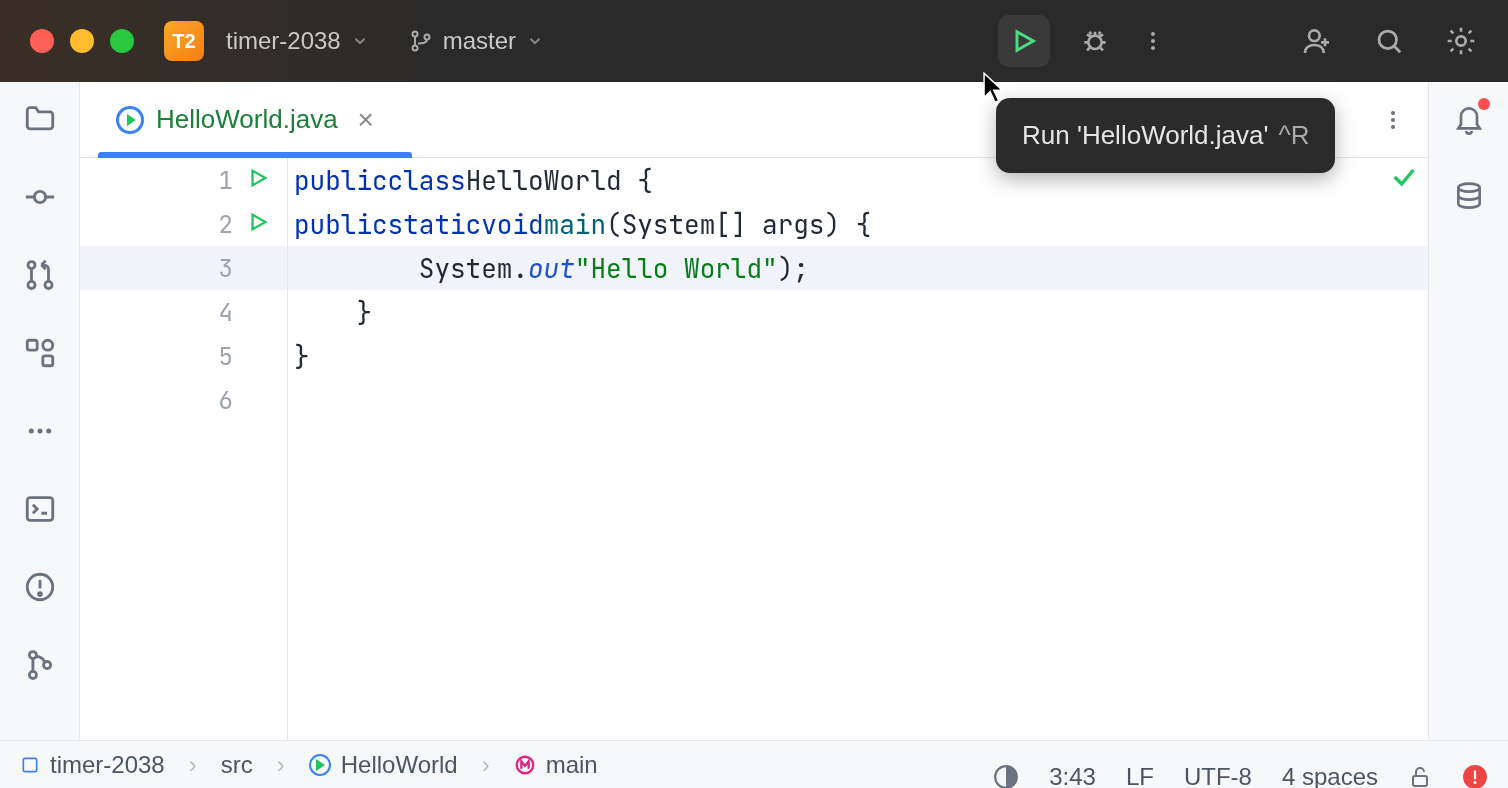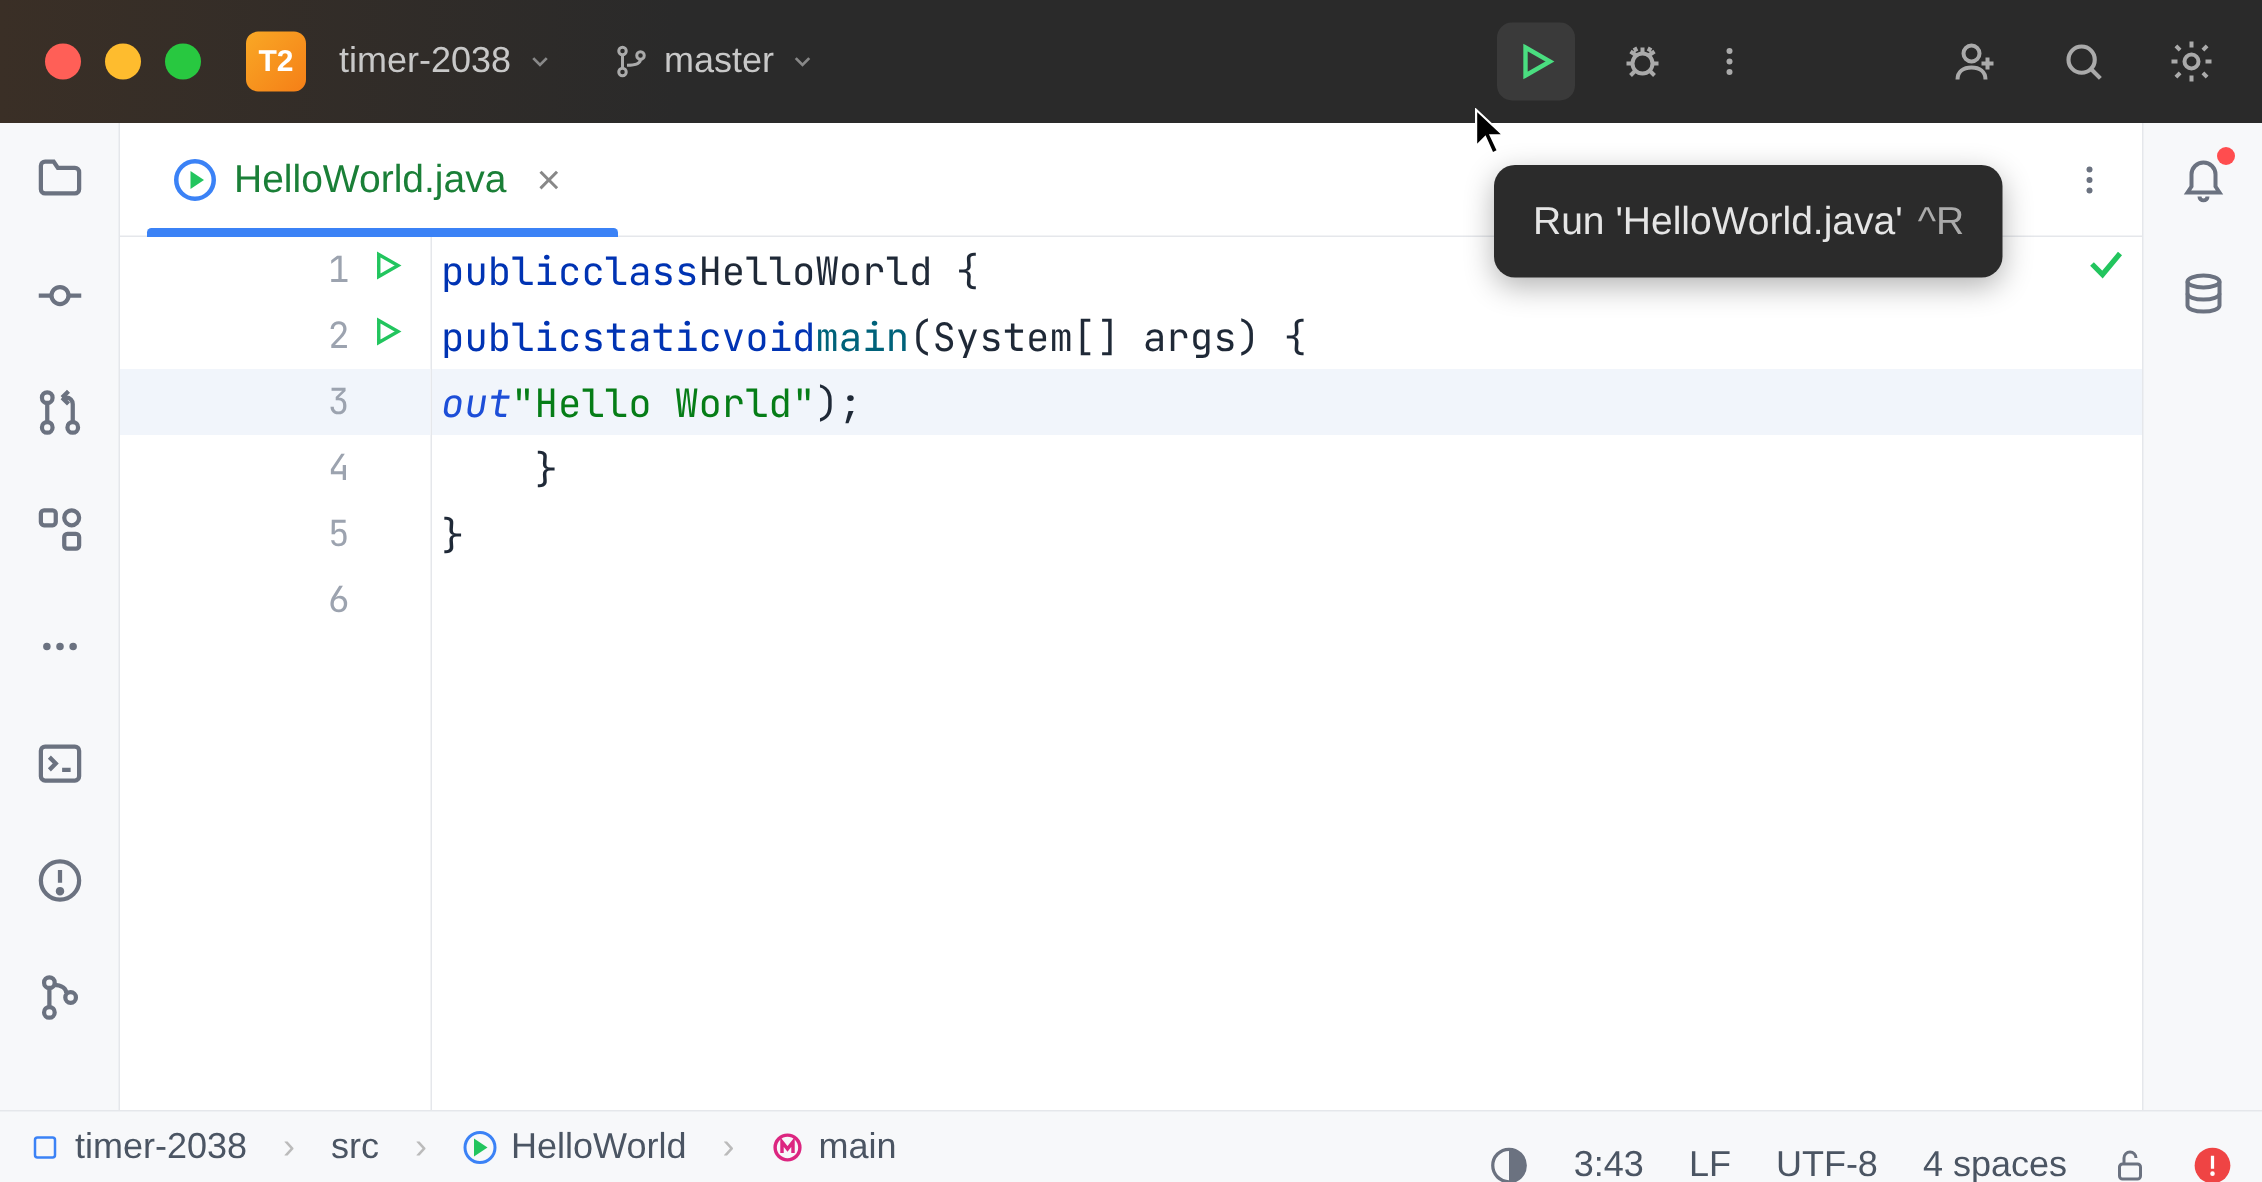--- a/index.html
+++ b/index.html
@@ -77,21 +77,21 @@
 .run-tri { color:#22c55e; }
 .code { flex:1; }
 .cline { height:44px; display:flex; align-items:center; white-space:pre; color:#1f2937; position:relative; padding-left:6px;}
 .cline.current { background:#f1f5fb; }
 .kw { color:#0033b3; }
 .fn { color:#00627a; }
 .fld { color:#1d4ed8; font-style:italic; }
 .str { color:#067d17; }
 .check-mark { position:absolute; right:10px; top:4px; color:#22c55e; font-size:28px; }
 .tooltip {
-  position:absolute; left:996px; top:110px;
+  position:absolute; left:996px; top:98px;
   background:#2b2b2b; color:#e5e5e5; font-size:26px;
   padding:22px 26px; border-radius:14px; box-shadow:0 6px 20px rgba(0,0,0,.3);
   z-index:50;
 }
 .tooltip .shortcut { color:#aaa; margin-left:10px; }
 .cursor-img {
   position:absolute; left:982px; top:72px; z-index:60; pointer-events:none;
 }
 .statusbar {
   height:48px; background:#f7f8fa; border-top:1px solid #e5e7eb;
@@ -280,21 +280,21 @@
             <span style="width:22px;"></span>
           </div>
         <div class="gline">
             <span>6</span>
             <span style="width:22px;"></span>
           </div>
       </div>
       <div class="code">
         <div class="cline"><span class="kw">public</span> <span class="kw">class</span> <span>HelloWorld {</span></div>
         <div class="cline">    <span class="kw">public</span> <span class="kw">static</span> <span class="kw">void</span> <span class="fn">main</span><span>(System[] args) {</span></div>
-        <div class="cline current"><span class="fld">out</span><span class="str">"Hello World"</span><span>);</span></div>
+        <div class="cline current"><span>        System.</span><span class="fld">out</span><span class="str">"Hello World"</span><span>);</span></div>
         <div class="cline"><span>    }</span></div>
         <div class="cline"><span>}</span></div>
         <div class="cline"></div>
         <span class="check-mark">
           <svg width="28" height="28" viewBox="0 0 24 24" fill="none" stroke="#22c55e" stroke-width="3">
               <polyline points="4 12 10 18 20 6"></polyline>
             </svg>
         </span>
       </div>
     </div>

